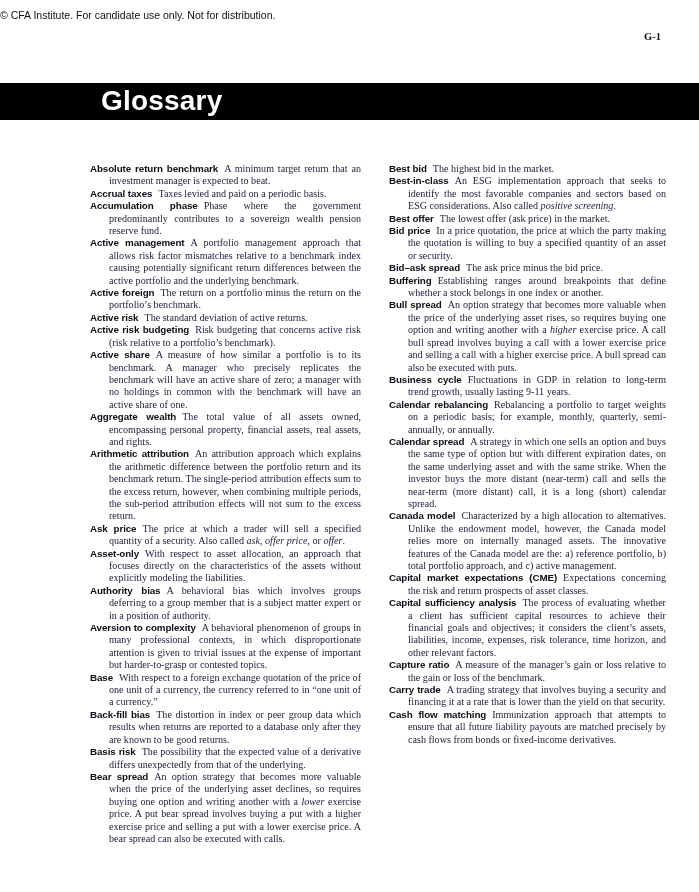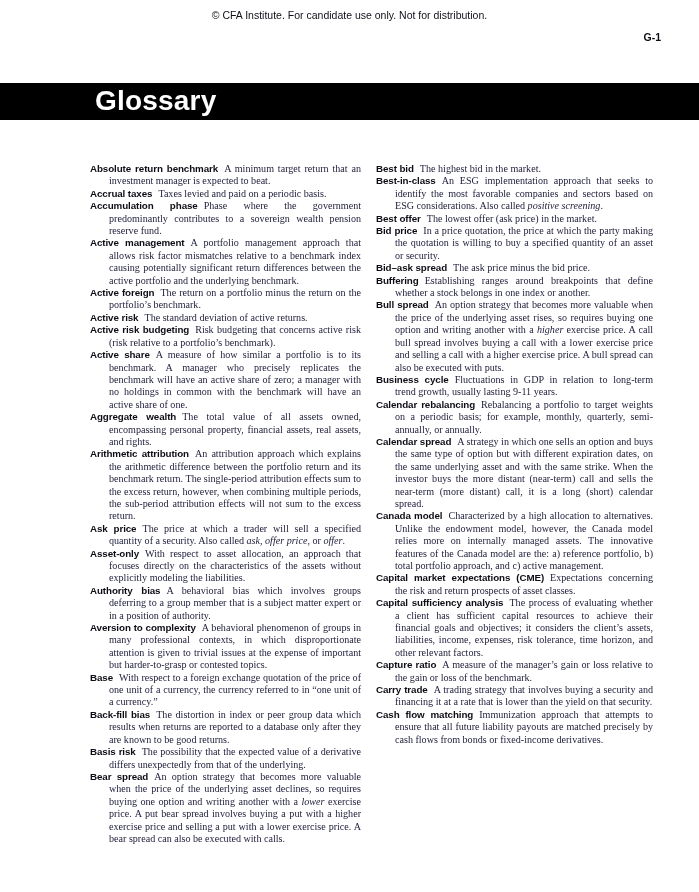--- a/index.html
+++ b/index.html
@@ -12,50 +12,51 @@
   * { box-sizing: border-box; }
   html, body { margin: 0; padding: 0; }
   body {
     width: 699px; height: 892px;
     background: #ffffff;
     position: relative;
     overflow: hidden;
   }
   .notice {
     position: absolute; top: 9px; left: 0; width: 699px;
-    text-align: center;
+    text-align: left;
     font-family: "Liberation Sans", sans-serif;
     font-size: 10.5px;
     color: var(--header-text);
   }
   .pagenum {
     position: absolute; top: 31px; left: 0; width: 661px;
     text-align: right;
-    font-family: Liberation Sans, sans-serif;
+    font-family: Liberation Serif, serif;
     font-weight: bold; font-size: 10.5px;
     color: var(--term-text);
   }
   .banner {
     position: absolute; top: 83px; left: 0;
     width: 699px; height: 37px;
     background: var(--banner-bg);
+    padding-left: 6px;
   }
   .title {
     color: var(--banner-text);
     font-family: "Liberation Sans", sans-serif;
     font-weight: bold; font-size: 28px;
     line-height: 36px;
     padding-left: 95px;
     letter-spacing: 0.2px;
   }
   .columns {
     position: absolute; top: 163px; left: 90px;
     display: grid;
     grid-template-columns: 271px 277px;
-    column-gap: 15px;
+    column-gap: 28px;
   }
   .entry {
     margin: 0;
     padding-left: 19px;
     text-indent: -19px;
     text-align: justify;
     font-family: "Liberation Serif", "DejaVu Serif", serif;
     font-size: 10.1px;
     line-height: 12.4px;
     color: var(--body-text);

